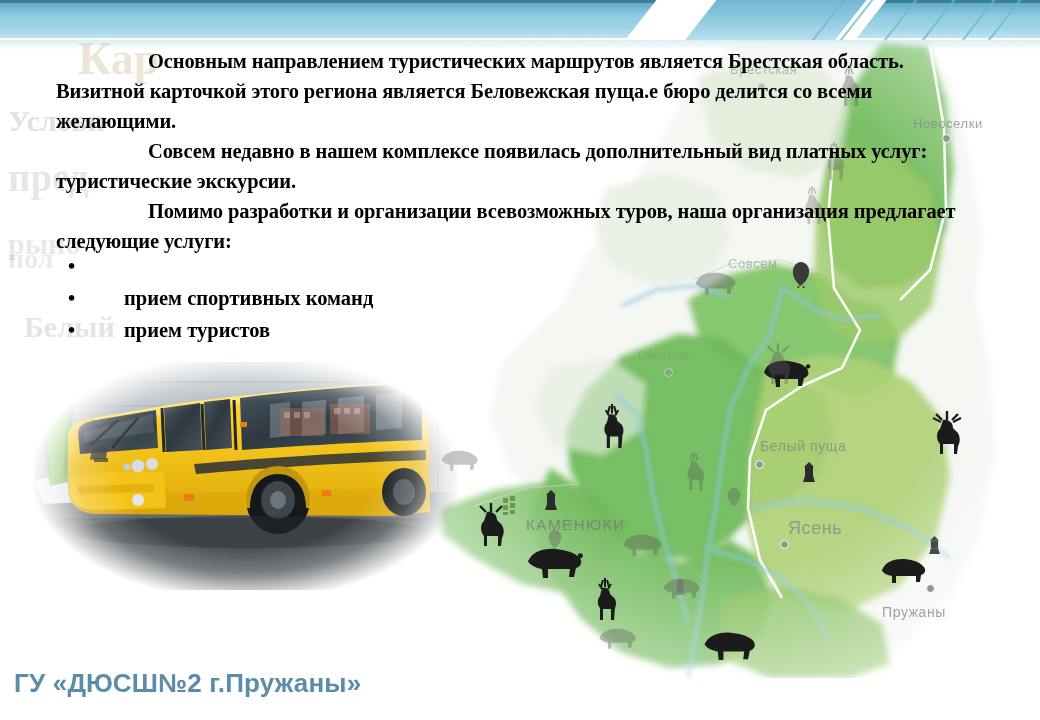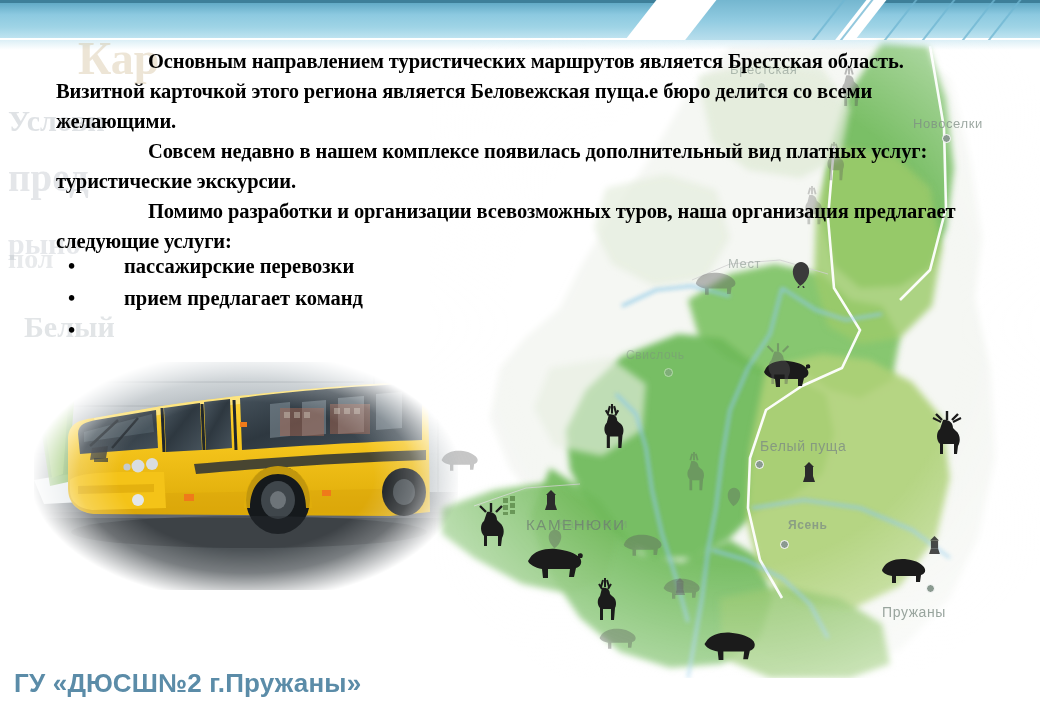--- a/index.html
+++ b/index.html
@@ -219,31 +219,31 @@
 
       <rect x="0" y="0" width="610" height="640" fill="url(#fadeEdge)" opacity="0.55"></rect>
     </svg>
 
     <div class="map-label" style="left:300px;top:24px;font-size:13px;opacity:.55;">Брестская</div>
     <div class="map-dot" style="left:327px;top:44px;opacity:.5;"></div>
 
     <div class="map-label" style="left:483px;top:78px;font-size:13px;opacity:.75;">Новоселки</div>
     <div class="map-dot" style="left:512px;top:96px;"></div>
 
-    <div class="map-label" style="left:298px;top:218px;font-size:13px;opacity:.55;">Мест</div>
-
-    <div class="map-label" style="left:196px;top:310px;font-size:12px;opacity:.45;">Свислочь</div>
+    <div class="map-label" style="left:298px;top:218px;font-size:13px;opacity:.55;">Совсем</div>
+
+    <div class="map-label" style="left:208px;top:310px;font-size:12px;opacity:.45;font-family:Liberation Serif, serif;">Свислочь</div>
     <div class="map-dot" style="left:234px;top:330px;opacity:.45;"></div>
 
     <div class="map-label" style="left:330px;top:400px;font-size:14px;opacity:.8;">Белый пуща</div>
     <div class="map-dot" style="left:325px;top:422px;"></div>
 
     <div class="map-label" style="left:128px;top:478px;font-size:13px;opacity:.35;letter-spacing:1.2px;">Каменюки</div>
 
-    <div class="map-label" style="left:358px;top:480px;font-size:12px;opacity:.75;font-weight:bold;">Ясень</div>
+    <div class="map-label" style="left:358px;top:480px;font-size:18px;opacity:.75;">Ясень</div>
     <div class="map-dot" style="left:350px;top:502px;"></div>
 
     <div class="map-label" style="left:96px;top:478px;font-size:15px;opacity:.72;letter-spacing:1.6px;color:#6d7b72;">КАМЕНЮКИ</div>
 
     <div class="map-label" style="left:452px;top:566px;font-size:14px;opacity:.78;">Пружаны</div>
     <div class="map-dot" style="left:496px;top:546px;"></div>
 
     <div class="animal" style="left:72px;top:456px;opacity:.65;">
       <svg width="20" height="22" viewBox="0 0 20 22">
           <g fill="#4f7a3c">
@@ -501,28 +501,28 @@
 
   <div class="copy">
     <p>Основным направлением туристических маршрутов является Брестская область. Визитной карточкой  этого региона является Беловежская пуща.е бюро делится со всеми желающими.</p>
     <p>Совсем недавно в нашем комплексе появилась дополнительный вид платных услуг: туристические экскурсии.</p>
     <p>Помимо разработки и организации всевозможных туров, наша организация предлагает следующие услуги:</p>
   </div>
 
   <div class="bullets">
     <div class="row">
       <span class="bt">•</span>
-      <span>пассажирские перевозки</span>
     </div>
     <div class="row">
       <span class="bt">•</span>
-      <span>прием предлагает команд</span>
+      <span>прием спортивных команд</span>
     </div>
     <div class="row">
       <span class="bt">•</span>
+      <span>прием туристов</span>
     </div>
   </div>
 
   <div class="photo">
     <div class="photo-inner">
       <svg viewBox="0 0 424 228" preserveAspectRatio="none" aria-hidden="true">
         <defs>
           <linearGradient id="bg" x1="0" y1="0" x2="0" y2="1">
             <stop offset="0%" stop-color="#b9bfc4"></stop>
             <stop offset="45%" stop-color="#9ea6ac"></stop>

